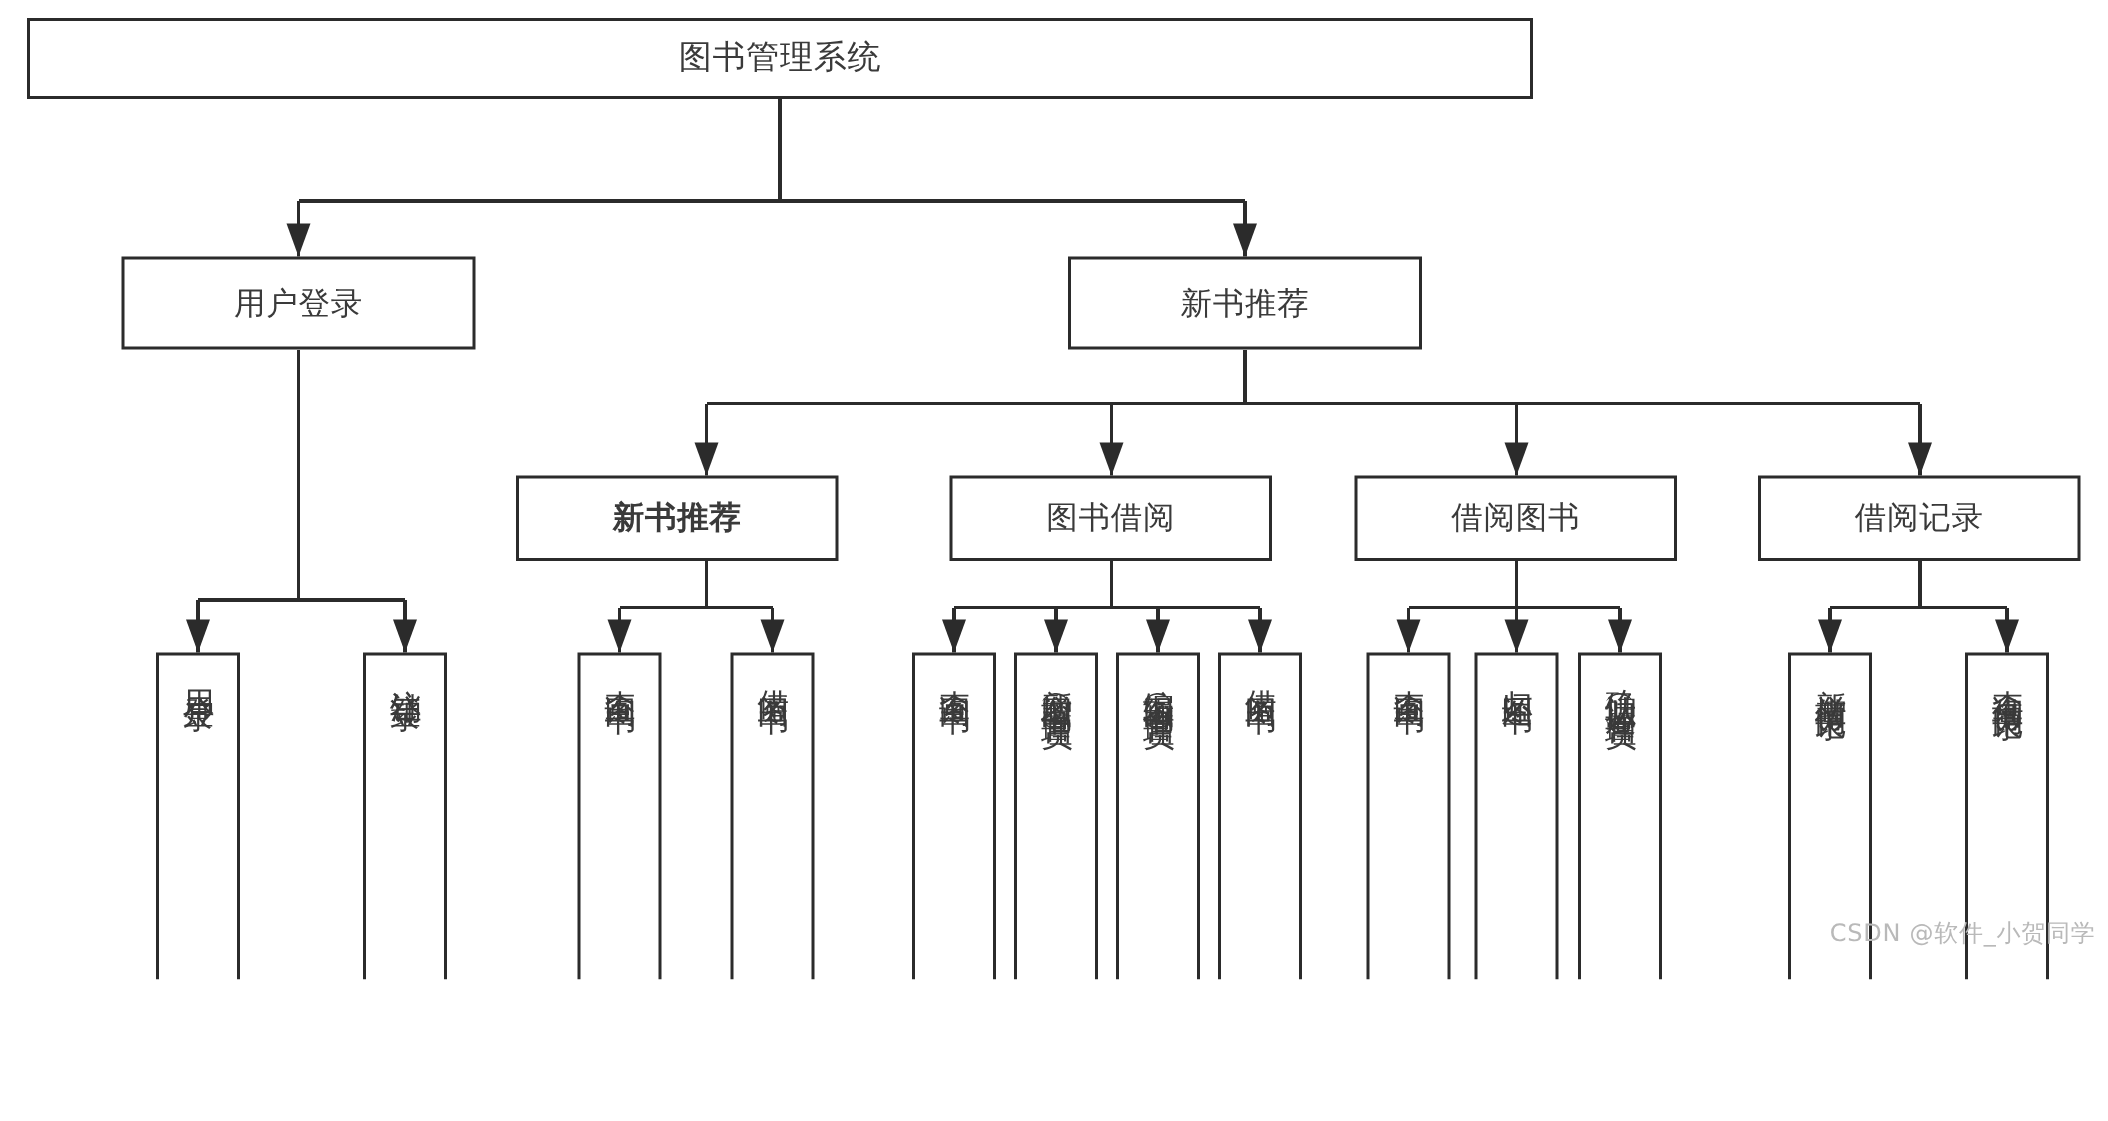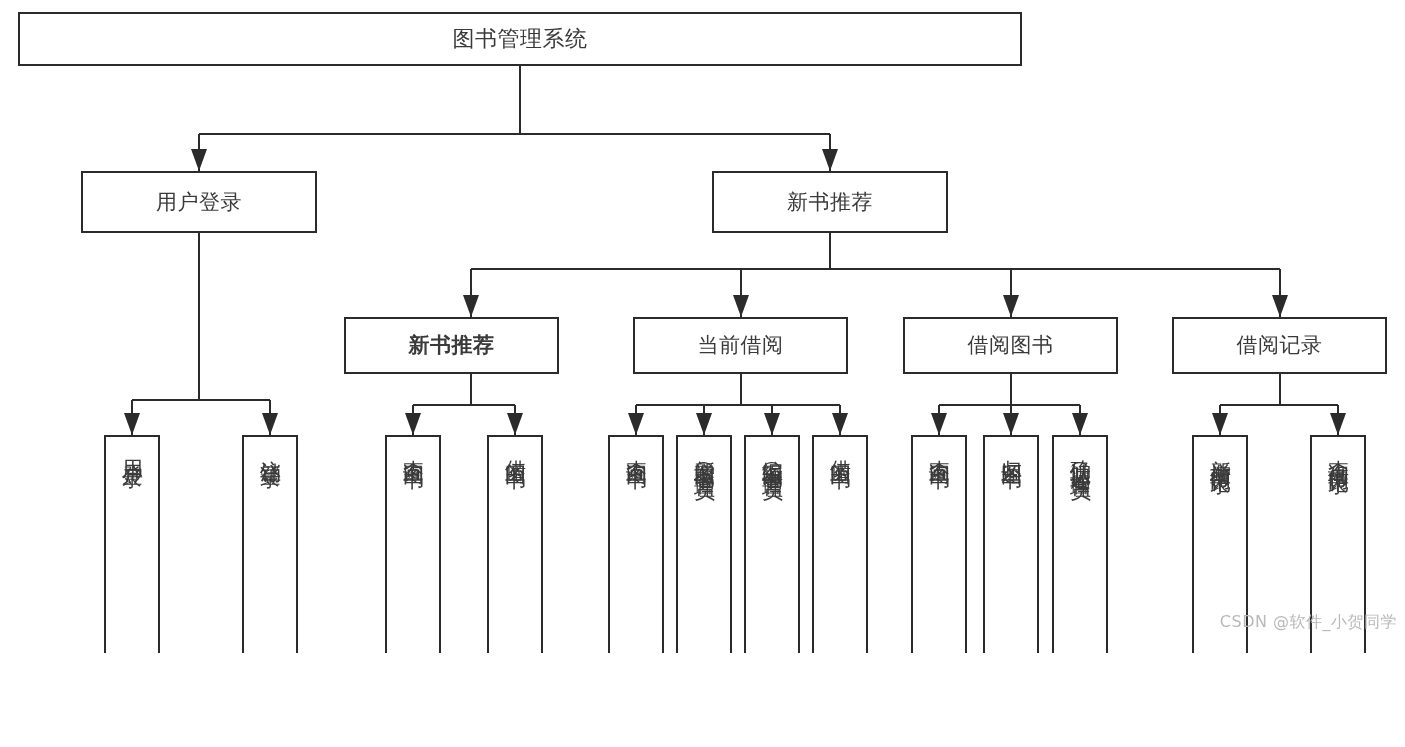--- a/index.html
+++ b/index.html
@@ -146,21 +146,21 @@
     <span class="label">用户登录</span>
   </div>
   <div class="node horiz" style="left: 712px; top: 171px; width: 236px; height: 62px;">
     <span class="label">新书推荐</span>
   </div>
 
   <div class="node horiz" style="left: 344px; top: 317px; width: 215px; height: 57px; font-weight: bold;">
     <span class="label">新书推荐</span>
   </div>
   <div class="node horiz" style="left: 633px; top: 317px; width: 215px; height: 57px;">
-    <span class="label">当前借阅</span>
+    <span class="label">图书借阅</span>
   </div>
   <div class="node horiz" style="left: 903px; top: 317px; width: 215px; height: 57px;">
     <span class="label">借阅图书</span>
   </div>
   <div class="node horiz" style="left: 1172px; top: 317px; width: 215px; height: 57px;">
     <span class="label">借阅记录</span>
   </div>
 
   <div class="node leaf" style="left: 104px; top: 435px; width: 56px; height: 300px;">
     <span class="label">用户登录</span>

